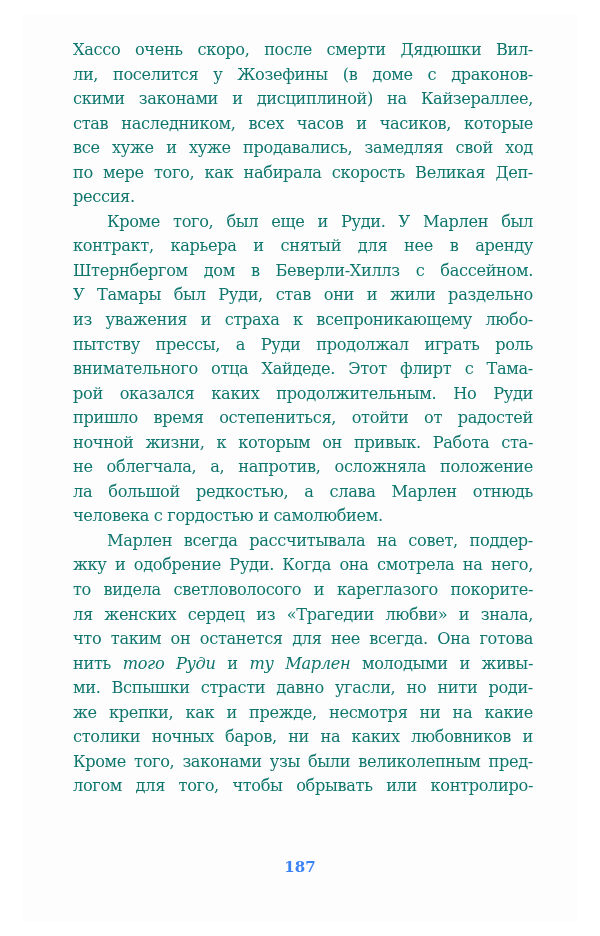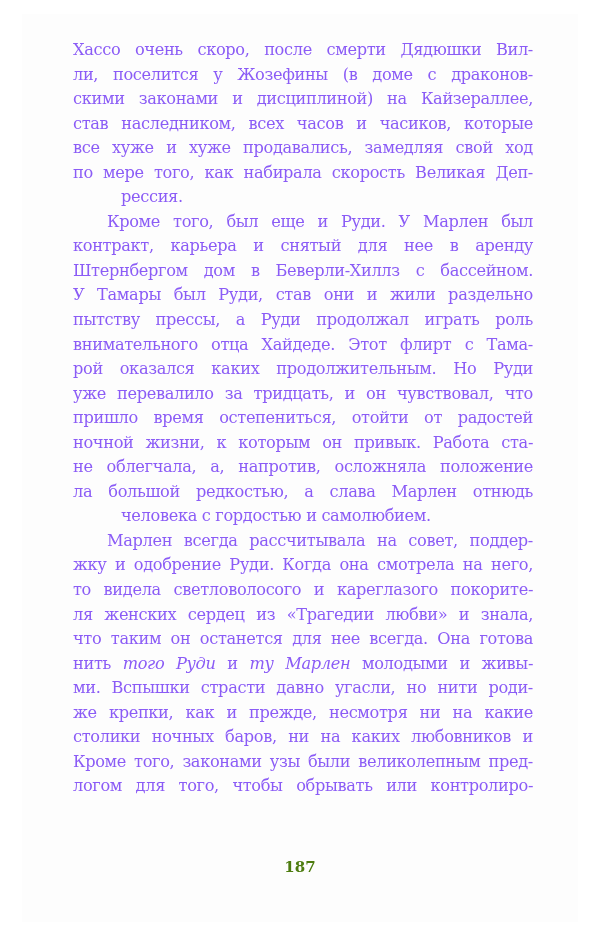--- a/index.html
+++ b/index.html
@@ -6,32 +6,32 @@
   body {
     width: 600px; height: 936px; background: #ffffff; position: relative; overflow: hidden;
   }
   .page {
     position: absolute; left: 22px; top: 14px; width: 556px; height: 908px;
     background: #fdfdfd;
   }
   .text {
     position: absolute; left: 73px; top: 38px; width: 460px;
     font-family: "DejaVu Serif", serif;
-    font-size: 16.2px; line-height: 24.55px; color: #8b5cf6;
+    font-size: 16.2px; line-height: 24.55px; color: #0f766e;
   }
   .line {
     display: block; white-space: nowrap; text-align: justify; text-align-last: justify;
     height: 24.55px; letter-spacing: -0.35px;
   }
-  .line.last { text-align-last: left; margin-left: 48px; }
+  .line.last { text-align-last: left; }
   .line.indent { padding-left: 34px; }
   .it { font-style: italic; }
   .page-number {
     position: absolute; left: 0; width: 600px; top: 858px; text-align: center;
-    font-family: "DejaVu Serif", serif; font-size: 15px; font-weight: bold; color: #4d7c0f;
+    font-family: "DejaVu Serif", serif; font-size: 15px; font-weight: bold; color: #3b82f6;
   }
 </style>
 </head>
 <body>
 
 <div class="page"></div>
 
 <div class="text" id="body-text">
 
   <div>
@@ -42,24 +42,24 @@
     <span class="line">все хуже и хуже продавались, замедляя свой ход</span>
     <span class="line">по мере того, как набирала скорость Великая Деп-</span>
     <span class="line last">рессия.</span>
   </div>
 
   <div>
     <span class="line indent">Кроме того, был еще и Руди. У Марлен был</span>
     <span class="line">контракт, карьера и снятый для нее в аренду</span>
     <span class="line">Штернбергом дом в Беверли-Хиллз с бассейном.</span>
     <span class="line">У Тамары был Руди, став они и жили раздельно</span>
+    <span class="line">из уважения и страха к всепроникающему любо-</span>
     <span class="line">пытству прессы, а Руди продолжал играть роль</span>
     <span class="line">внимательного отца Хайдеде. Этот флирт с Тама-</span>
     <span class="line">рой оказался каких продолжительным. Но Руди</span>
-    <span class="line">уже перевалило за тридцать, и он чувствовал, что</span>
     <span class="line">пришло время остепениться, отойти от радостей</span>
     <span class="line">ночной жизни, к которым он привык. Работа ста-</span>
     <span class="line">не облегчала, а, напротив, осложняла положение</span>
     <span class="line">ла большой редкостью, а слава Марлен отнюдь</span>
     <span class="line last">человека с гордостью и самолюбием.</span>
   </div>
 
   <div>
     <span class="line indent">Марлен всегда рассчитывала на совет, поддер-</span>
     <span class="line">жку и одобрение Руди. Когда она смотрела на него,</span>

